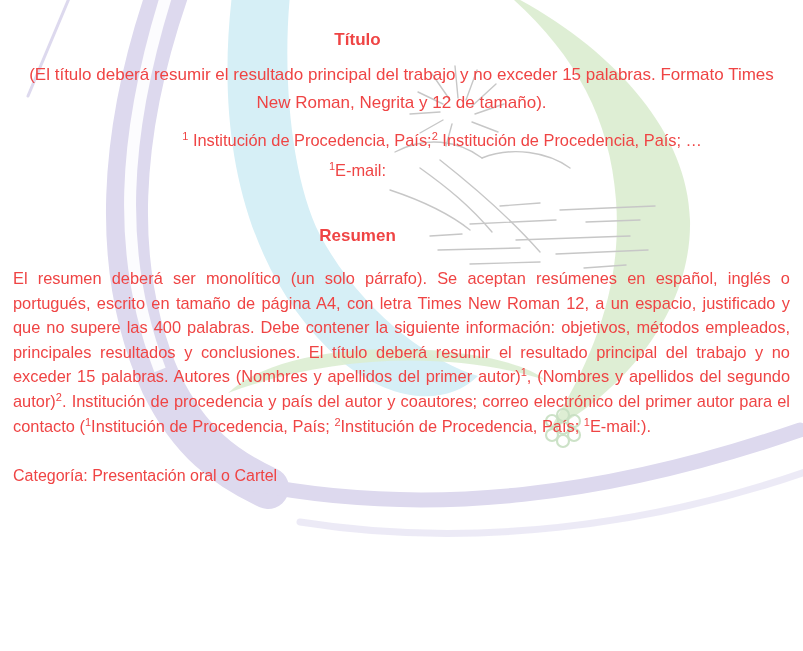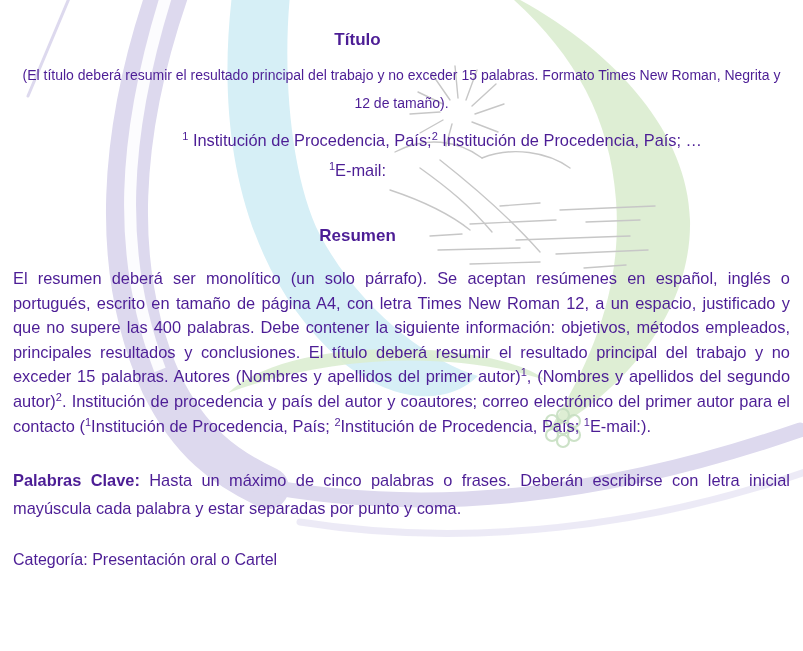--- a/index.html
+++ b/index.html
@@ -5,21 +5,21 @@
   html, body { margin: 0; padding: 0; }
   body {
     width: 803px; height: 651px;
     background: #ffffff;
     font-family: "Liberation Sans", sans-serif;
   }
   .page {
     position: relative;
     width: 803px; height: 651px;
     overflow: hidden;
-    color: #4c1d95;
+    color: #ef4444;
   }
   .watermark {
     position: absolute;
     left: 0; top: 0;
     z-index: 0;
   }
   .content {
     position: relative;
     z-index: 1;
     padding: 0 13px;
@@ -30,21 +30,21 @@
     font-weight: bold;
     text-align: center;
     line-height: 21px;
   }
   h1.heading { padding-top: 29px; }
   
   .shift-a { padding-right: 88px; }
   .shift-b { padding-right: 26px; }
   .desc {
     margin: 11px 0 0 0;
-    font-size: 14px;
+    font-size: 17px;
     line-height: 28px;
     text-align: center;
   }
   .authors { margin-top: 21px; }
   .affil {
     margin: 9px 0 0 0;
     font-size: 16.4px;
     line-height: 28px;
     text-align: right;
   }
@@ -151,18 +151,17 @@
 
 
     <p class="affil shift-a"><sup>1</sup><span> Institución de Procedencia, País;</span><sup>2</sup><span> Institución de Procedencia, País; …</span></p>
 
     <p class="email shift-a"><sup>1</sup><span>E-mail:</span></p>
 
     <h2 class="heading shift-a abstract-heading">Resumen</h2>
 
     <p class="abstract"><span>El resumen deberá ser monolítico (un solo párrafo). Se aceptan resúmenes en español, inglés o portugués, escrito en tamaño de página A4, con letra Times New Roman 12, a un espacio, justificado y que no supere las 400 palabras. Debe contener la siguiente información: objetivos, métodos empleados, principales resultados y conclusiones. El título deberá resumir el resultado principal del trabajo y no exceder 15 palabras. Autores (Nombres y apellidos del primer autor)</span><sup>1</sup><span>, (Nombres y apellidos del segundo autor)</span><sup>2</sup><span>. Institución de procedencia y país del autor y coautores; correo electrónico del primer autor para el contacto (</span><sup>1</sup><span>Institución de Procedencia, País; </span><sup>2</sup><span>Institución de Procedencia, País; </span><sup>1</sup><span>E-mail:).</span></p>
 
-    <p class="keywords"><b>Palabras Clave:</b><span> Hasta un máximo de cinco palabras o frases. Deberán escribirse con letra inicial mayúscula cada palabra y estar separadas por punto y coma.</span></p>
 
     <p class="category">Categoría: Presentación oral o Cartel</p>
 
   </div>
 </div>
 
 </body></html>

